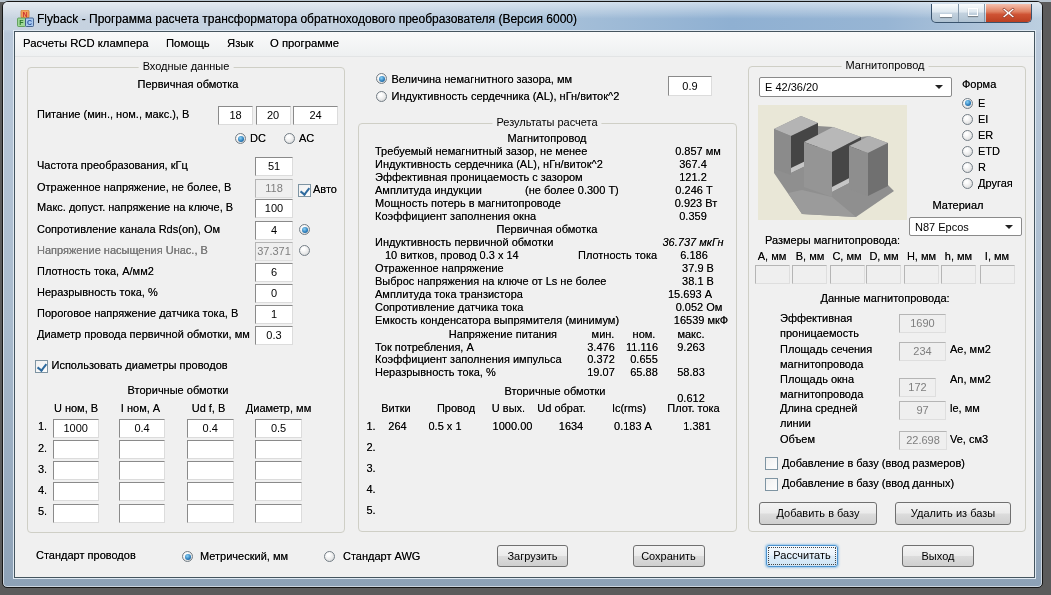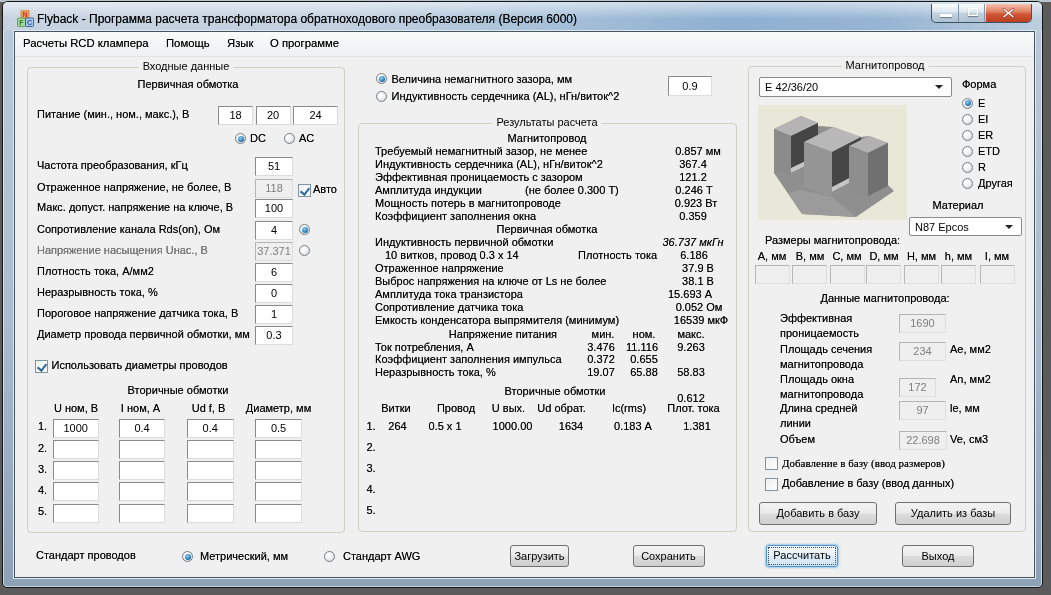--- a/index.html
+++ b/index.html
@@ -129,21 +129,21 @@
 <div class="in" style="left:52.5px;top:503.6px;width:46.5px;"></div>
 <div class="in" style="left:118.8px;top:503.6px;width:46.5px;"></div>
 <div class="in" style="left:187px;top:503.6px;width:46.5px;"></div>
 <div class="in" style="left:255.3px;top:503.6px;width:46.5px;"></div>
 
 <div class="t" style="left:36px;top:549px;">Стандарт проводов</div>
 <div class="rb sel" style="left:182px;top:551px;"></div>
 <div class="t" style="left:200px;top:550px;">Метрический, мм</div>
 <div class="rb" style="left:324px;top:551px;"></div>
 <div class="t" style="left:343px;top:550px;">Стандарт AWG</div>
-<div class="btn" style="left:497px;top:545px;width:59px;height:22px;line-height:20px;margin-left:13px;">Загрузить</div>
+<div class="btn" style="left:497px;top:545px;width:71px;height:22px;line-height:20px;">Загрузить</div>
 <div class="btn" style="left:632.5px;top:545px;width:72px;height:22px;line-height:20px;">Сохранить</div>
 <div class="btn" style="left:766px;top:545px;width:72px;height:22px;line-height:18px;border-color:#4e94cf;box-shadow:0 0 2px 1px #9cc7e8;background:linear-gradient(#f5fafe,#eaf4fc 45%,#dcecf8 52%,#d0e5f5);">
     <span style="position:absolute;left:1px;top:1px;right:1px;bottom:1px;border:1px dotted #444;border-radius:1px;"></span>
     <span style="position:relative;">Рассчитать</span>
   </div>
 <div class="btn" style="left:902px;top:545px;width:72px;height:22px;line-height:20px;">Выход</div>
 
 <div class="rb sel" style="left:376px;top:73px;"></div>
 <div class="t" style="left:391.5px;top:72.5px;">Величина немагнитного зазора, мм</div>
 <div class="rb" style="left:376px;top:91px;"></div>
@@ -281,17 +281,17 @@
 <div class="t t2" style="left:780px;top:371.5px;">Площадь окна<br>магнитопровода</div>
 <div class="in di" style="left:899px;top:372px;width:37px;margin-top:6px;">172</div>
 <div class="t" style="left:950px;top:373px;">An, мм2</div>
 <div class="t t2" style="left:780px;top:401px;">Длина средней<br>линии</div>
 <div class="in di" style="left:899px;top:401px;width:47px;">97</div>
 <div class="t" style="left:950px;top:402px;">le, мм</div>
 <div class="t" style="left:780px;top:432.5px;">Объем</div>
 <div class="in di" style="left:899px;top:431px;width:48px;">22.698</div>
 <div class="t" style="left:950px;top:432.5px;">Ve, см3</div>
 <div class="cb" style="left:765px;top:457px;"></div>
-<div class="t" style="left:782px;top:456.5px;font-family:Liberation Serif, serif;">Добавление в базу (ввод размеров)</div>
+<div class="t" style="left:782px;top:456.5px;">Добавление в базу (ввод размеров)</div>
 <div class="cb" style="left:765px;top:477.5px;"></div>
 <div class="t" style="left:782px;top:477px;">Добавление в базу (ввод данных)</div>
 <div class="btn" style="left:759px;top:502px;width:118px;height:23px;line-height:21px;">Добавить в базу</div>
 <div class="btn" style="left:895px;top:502px;width:116px;height:23px;line-height:21px;">Удалить из базы</div>
 
 </body></html>

